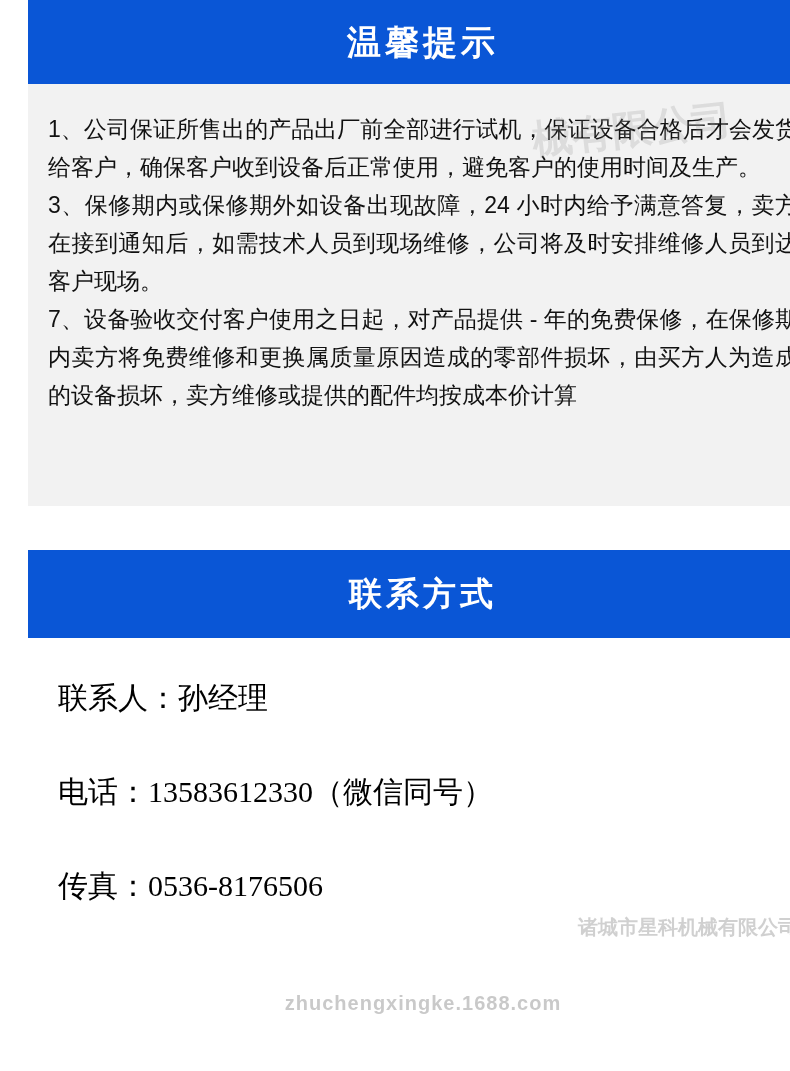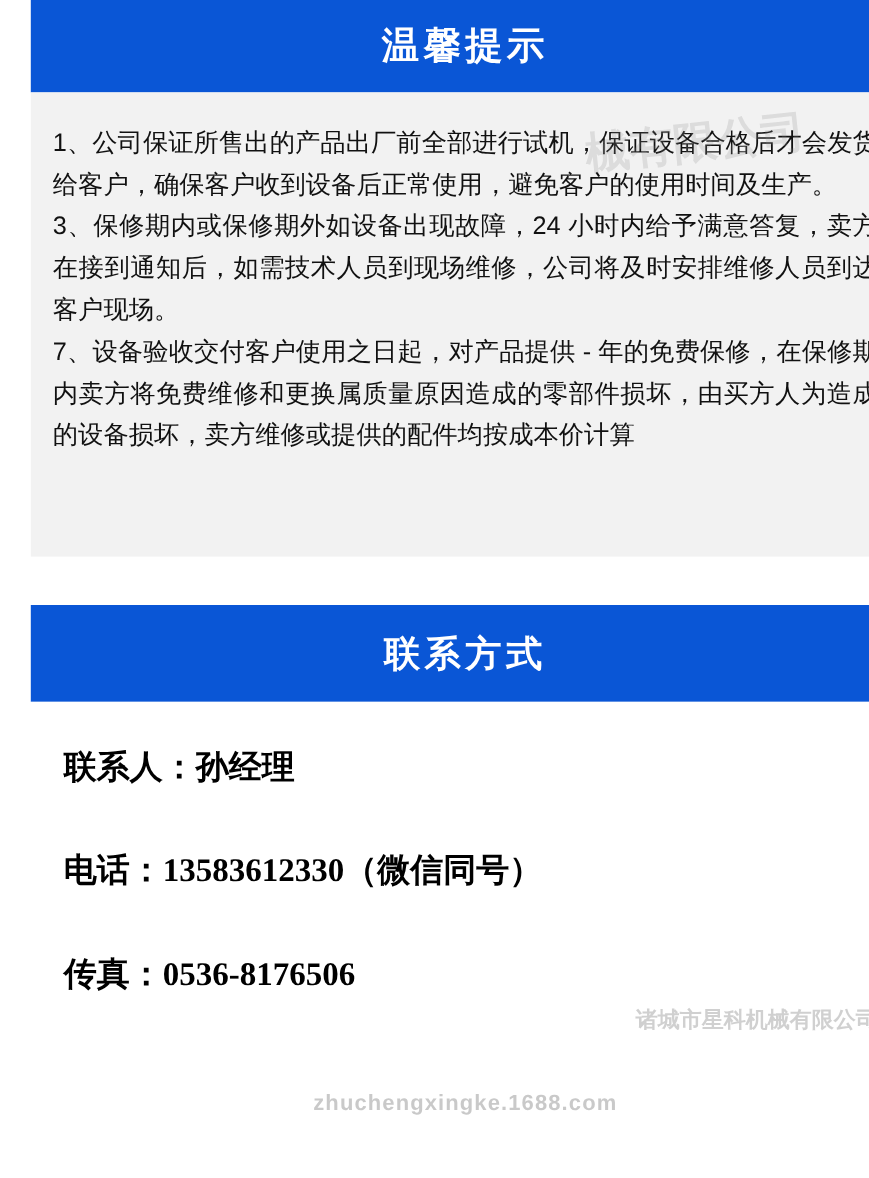--- a/index.html
+++ b/index.html
@@ -61,21 +61,21 @@
   .contact-body {
     background: #ffffff;
     padding: 34px 30px 0 30px;
     box-sizing: border-box;
     position: relative;
     height: 395px;
     overflow: hidden;
   }
   .contact-line {
     font-family: "Liberation Serif", serif;
-    font-weight: bold;
+    font-weight: normal;
     font-size: 30px;
     color: #000000;
     line-height: 52px;
     margin-bottom: 42px;
     white-space: nowrap;
   }
   .contact-line:last-child {
     margin-bottom: 0;
   }
   .wm {

